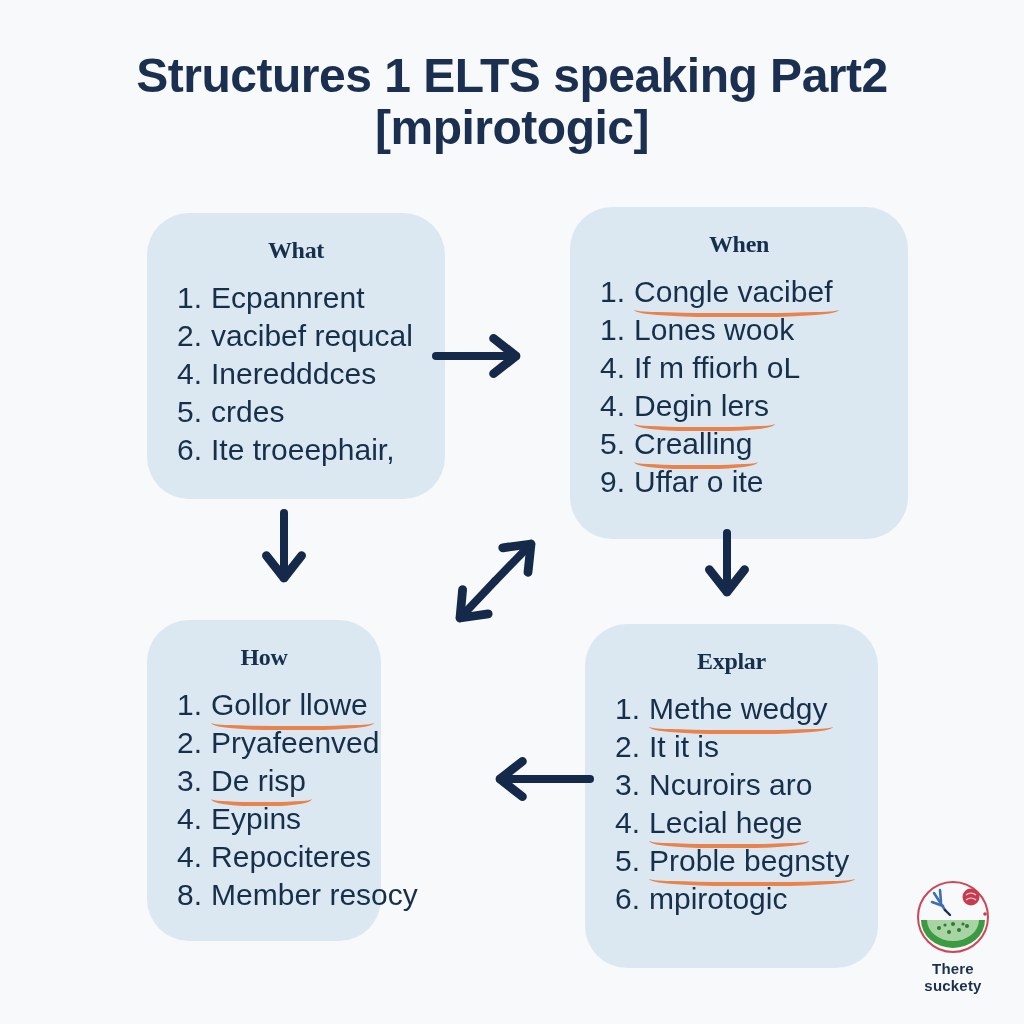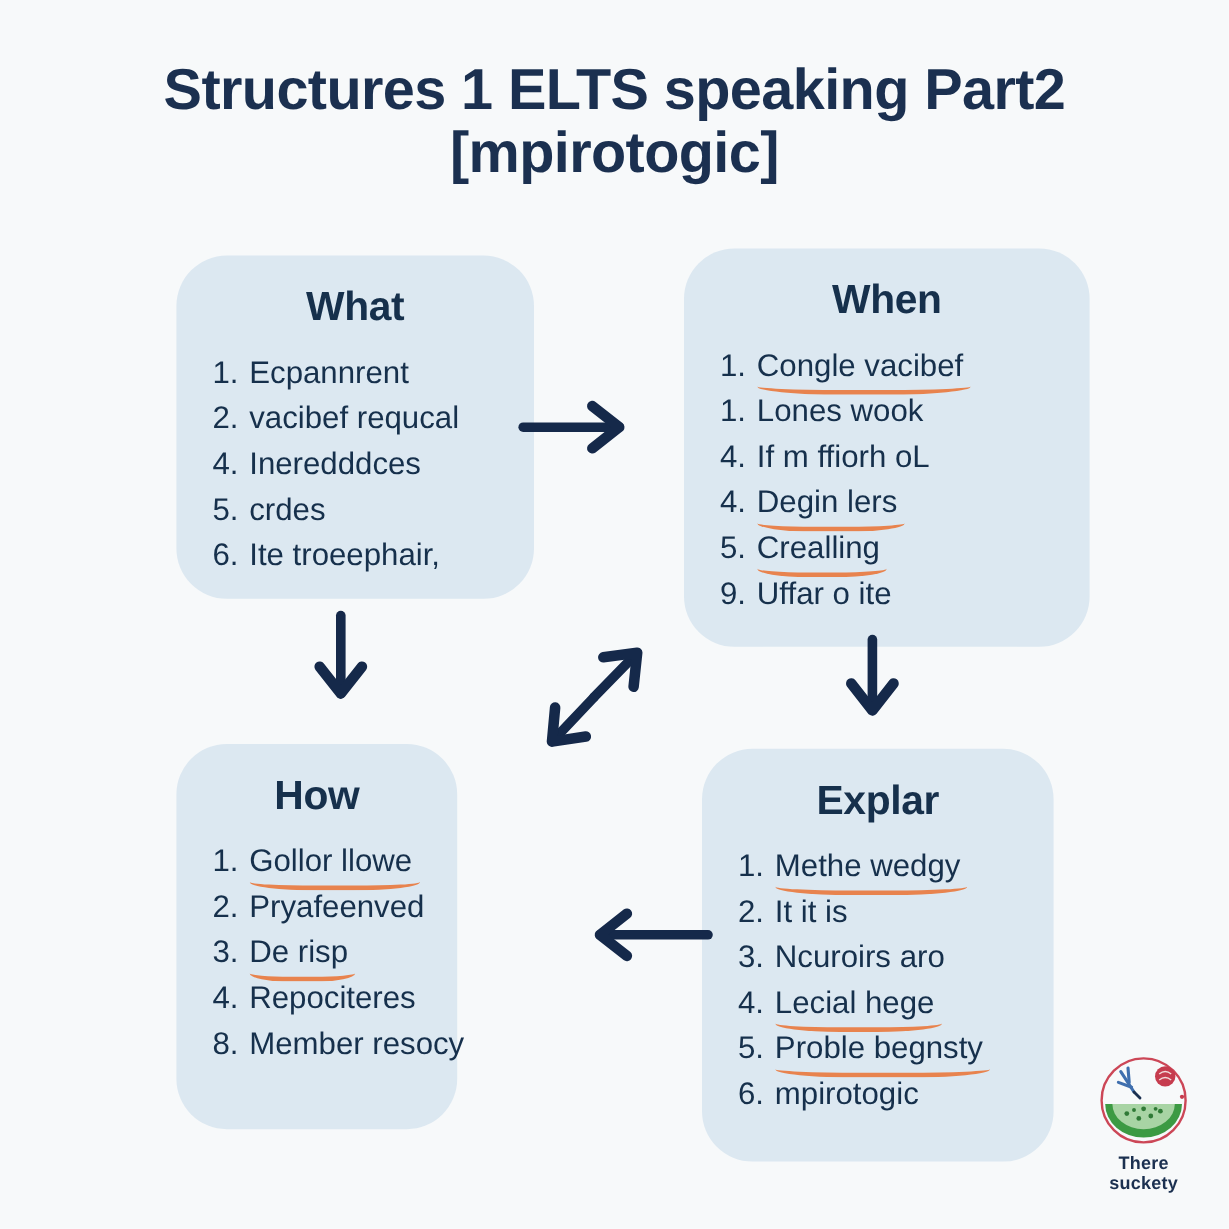--- a/index.html
+++ b/index.html
@@ -26,29 +26,30 @@
   }
   .card {
     position: absolute;
     background: #dce8f1;
     border-radius: 42px;
     color: #16304c;
   }
   .card h2 {
     margin: 24px 0 0 0;
     text-align: center;
-    font-size: 34px;
+    font-size: 24px;
     font-weight: bold;
     letter-spacing: -0.3px;
+    font-family: Liberation Serif, serif;
   }
   .card ul {
     list-style: none;
     margin: 15px 0 0 0;
     padding: 0 10px 0 30px;
-    font-size: 26px;
+    font-size: 30px;
     line-height: 38px;
   }
   .card li { white-space: nowrap; }
   .li-num { margin-right: 9px; }
   .li-text { position: relative; display: inline-block; }
   .li-text.underlined::after {
     content: "";
     position: absolute;
     left: 0;
     right: -6px;
@@ -117,20 +118,21 @@
         <li><span class="li-num">9.</span><span class="li-text">Uffar o ite</span></li>
       </ul>
   </div>
 
   <div class="card" id="card-how">
     <h2>How</h2>
     <ul>
         <li><span class="li-num">1.</span><span class="li-text underlined">Gollor llowe</span></li>
         <li><span class="li-num">2.</span><span class="li-text">Pryafeenved</span></li>
         <li><span class="li-num">3.</span><span class="li-text underlined">De risp</span></li>
+        <li><span class="li-num">4.</span><span class="li-text">Eypins</span></li>
         <li><span class="li-num">4.</span><span class="li-text">Repociteres</span></li>
         <li><span class="li-num">8.</span><span class="li-text">Member resocy</span></li>
       </ul>
   </div>
 
   <div class="card" id="card-explar">
     <h2>Explar</h2>
     <ul>
         <li><span class="li-num">1.</span><span class="li-text underlined">Methe wedgy</span></li>
         <li><span class="li-num">2.</span><span class="li-text">It it is</span></li>

